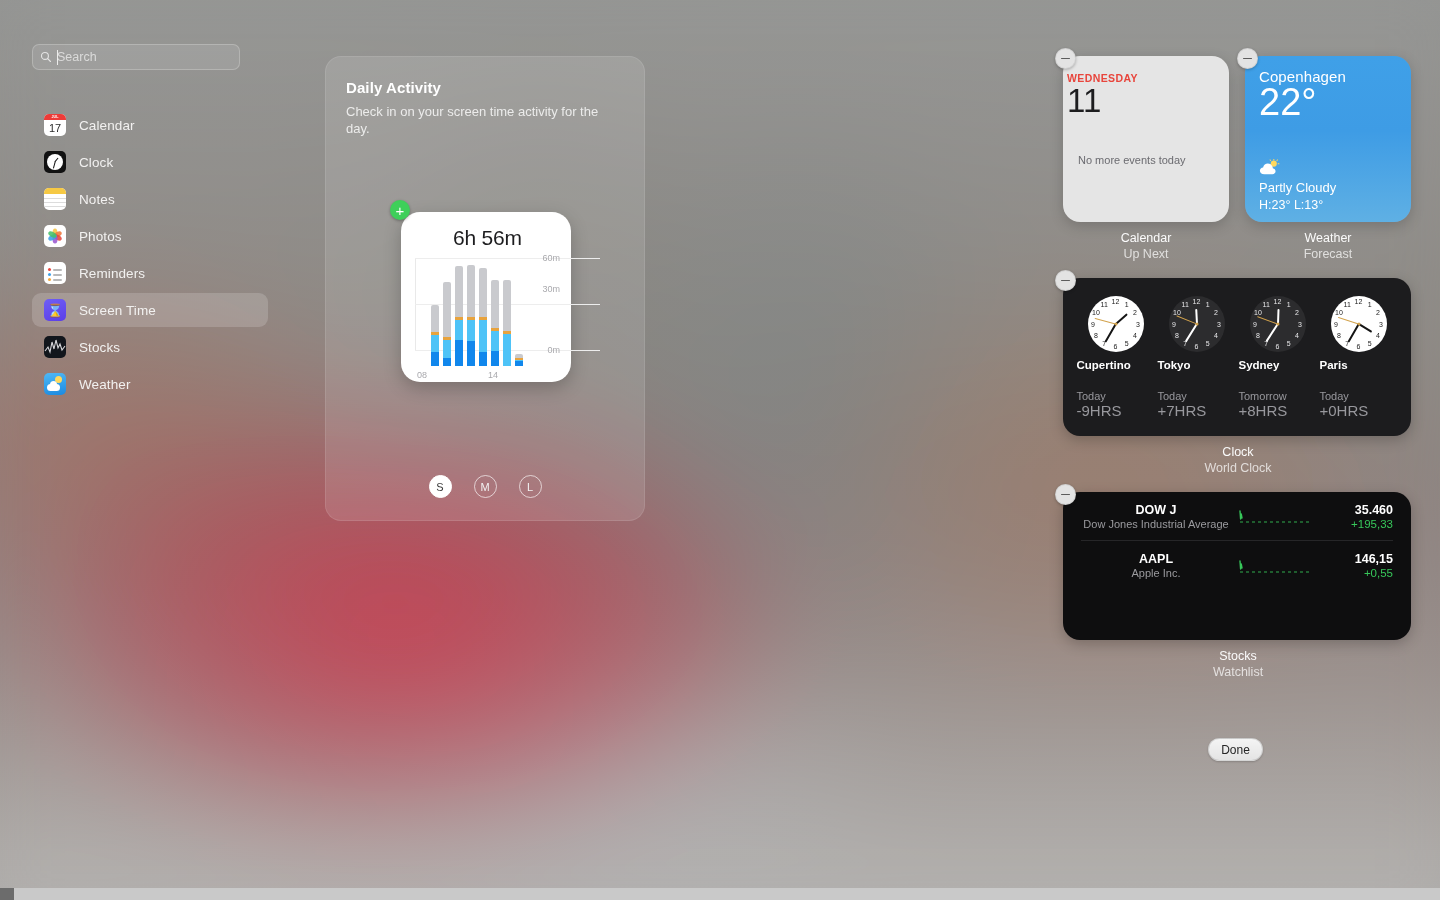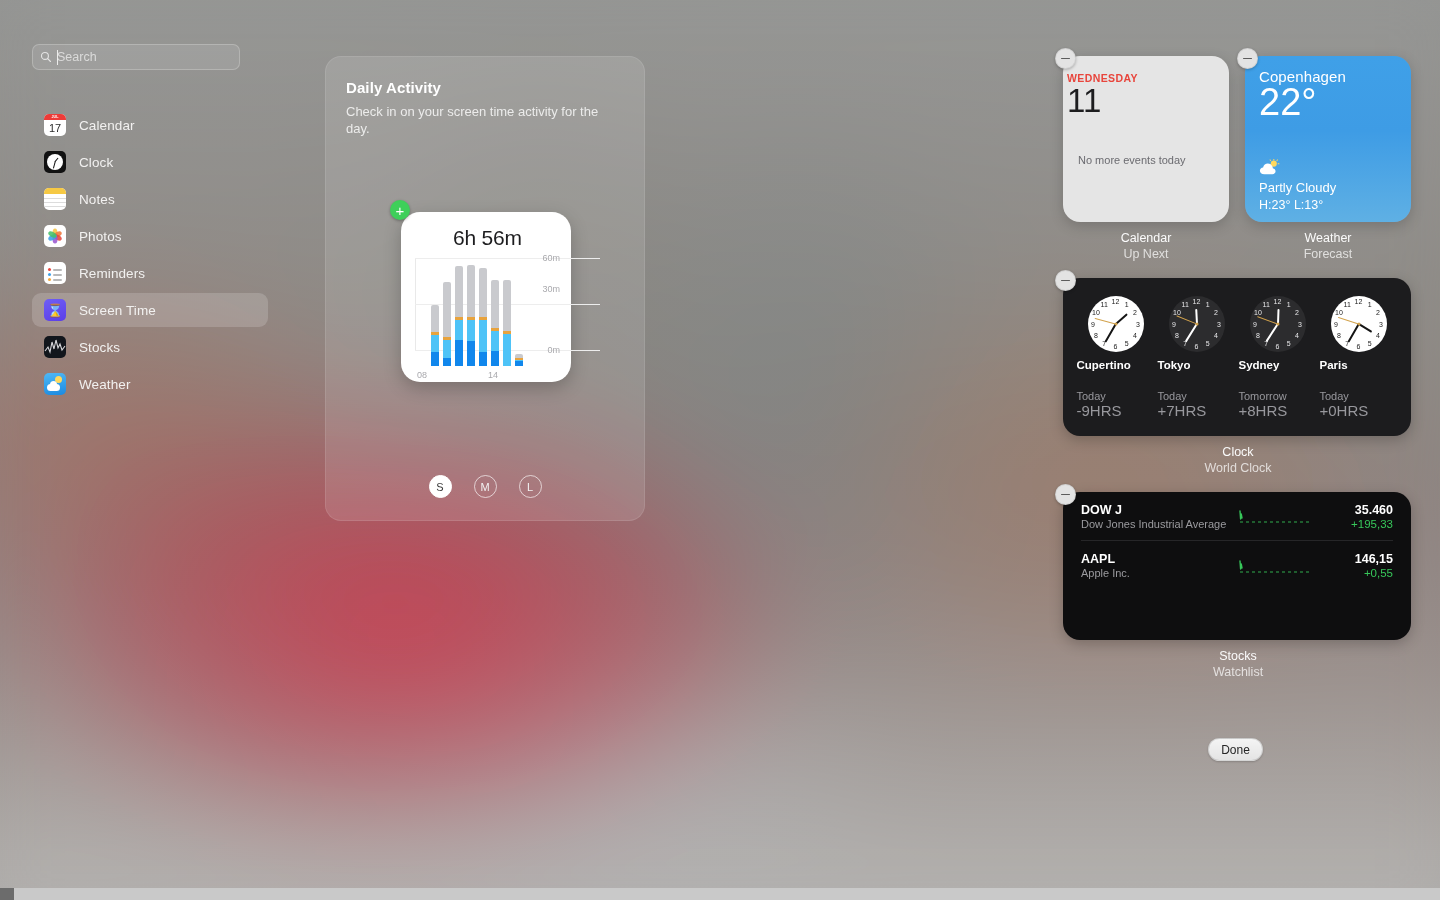--- a/index.html
+++ b/index.html
@@ -226,21 +226,21 @@
            transform: translate(-50%,-50%); background: #d2a24c; }
   .clock-city { margin-top: 7px; font-size: 11.5px; font-weight: 700; color: #fff; }
   .clock-day  { font-size: 11px; color: #98989d; margin-top: 19px; }
   .clock-off  { font-size: 15px; color: #98989d; }
 
   
   .wg-stocks { margin-top: 17px; width: 348px; height: 148px; background: #0e0e0f;
      box-shadow: 0 4px 14px rgba(0,0,0,0.22); padding: 0 18px; }
   .stock-row { height: 49.3px; display: flex; align-items: center; border-bottom: 1px solid #262628; }
   .stock-row:last-child { border-bottom: 0; }
-  .stock-left { width: 150px; }
+  .stock-left { width: 150px; text-align: center; }
   .stock-sym { font-size: 12.5px; font-weight: 700; color: #fff; }
   .stock-name { font-size: 11px; color: #9b9b9f; margin-top: 1px; }
   .stock-spark { flex: 1; display: flex; align-items: center; justify-content: center; }
   .stock-right { width: 72px; text-align: right; }
   .stock-price { font-size: 12.5px; font-weight: 700; color: #fff; }
   .stock-chg { font-size: 11.5px; color: #37c75a; margin-top: 1px; }
 
   
   #done-btn {
     position: absolute; left: 1208px; top: 738px;

